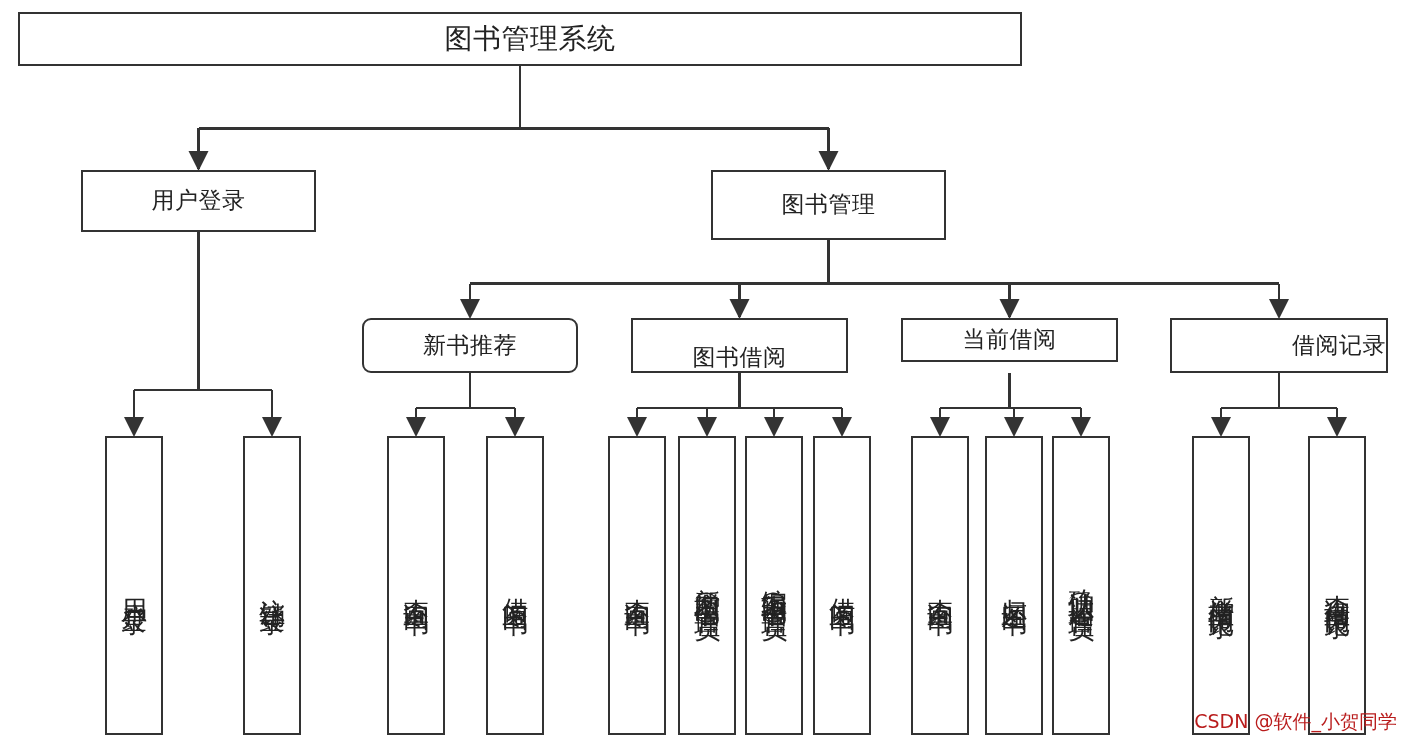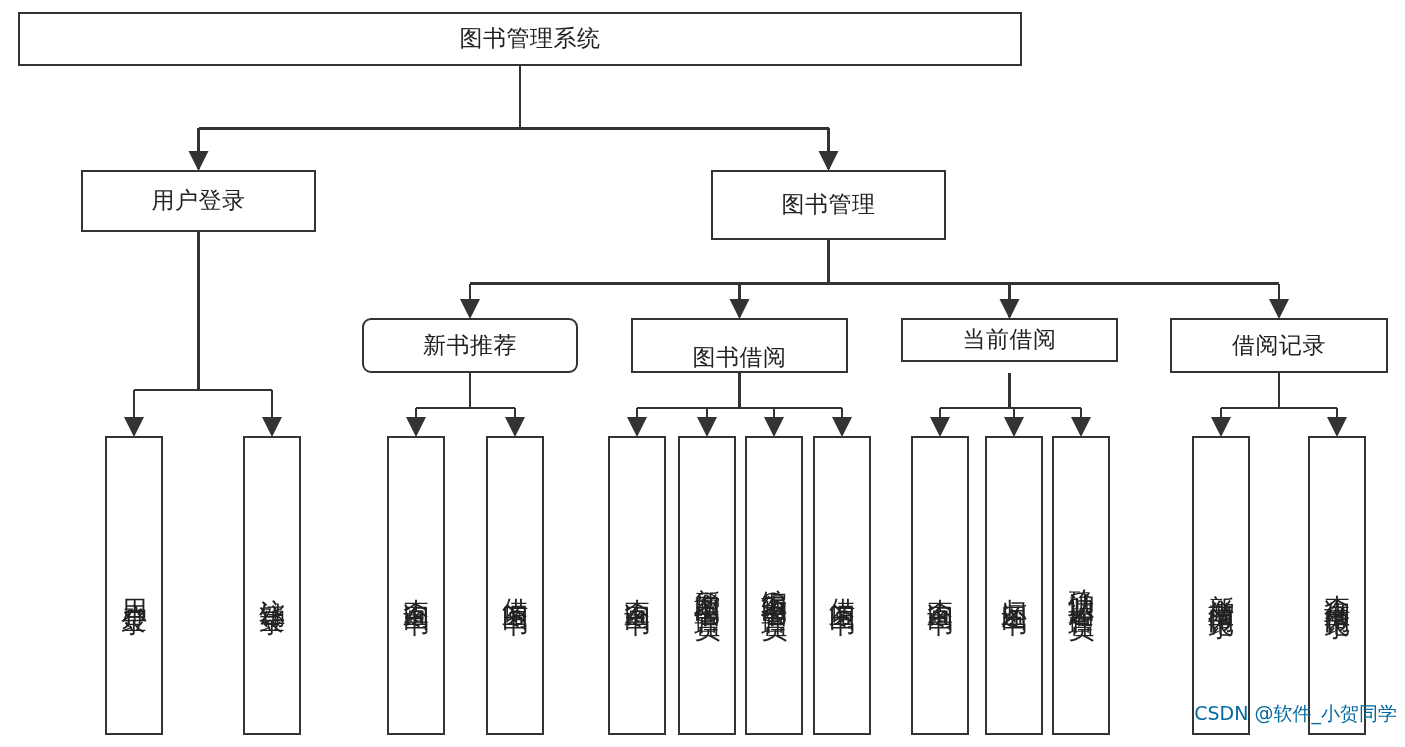--- a/index.html
+++ b/index.html
@@ -41,43 +41,43 @@
     line-height: 1.12;
     text-align: center;
     white-space: nowrap;
   }
   
   .node.horiz .node-label {
     font-size: 23px;
     letter-spacing: 0.5px;
   }
   .node.root .node-label {
-    font-size: 23px;
+    font-size: 28px;
     margin-left: 20px;
   }
   
   .node.vert {
     align-items: center;
     justify-content: center;
   }
   .node.vert .node-label {
     writing-mode: vertical-rl;
     text-orientation: upright;
     font-size: 26px;
     line-height: 1.05;
     letter-spacing: 4px;
     white-space: nowrap;
     max-height: 290px;
   }
   .watermark {
     position: absolute;
     right: 8px;
-    bottom: 20px;
+    bottom: 12px;
     font-size: 19px;
-    color: #0369a1;
+    color: #b91c1c;
     white-space: nowrap;
     user-select: none;
   }
 </style>
 </head>
 <body>
 
 <div id="diagram-root">
   <svg class="edges" viewBox="0 0 1405 747" xmlns="http://www.w3.org/2000/svg">
     <defs>
@@ -134,21 +134,21 @@
       </div>
       <div class="node horiz" style="left: 362px; top: 318px; width: 216px; height: 55px; border-radius: 9px;">
         <span class="node-label">新书推荐</span>
       </div>
       <div class="node horiz" style="left: 631px; top: 318px; width: 217px; height: 55px; align-items: flex-end;">
         <span class="node-label">图书借阅</span>
       </div>
       <div class="node horiz" style="left: 901px; top: 318px; width: 217px; height: 44px;">
         <span class="node-label">当前借阅</span>
       </div>
-      <div class="node horiz" style="left: 1170px; top: 318px; width: 218px; height: 55px;">
+      <div class="node horiz" style="left: 1170px; top: 318px; width: 218px; height: 55px; justify-content: flex-end;">
         <span class="node-label">借阅记录</span>
       </div>
       <div class="node vert" style="left: 105px; top: 436px; width: 58px; height: 299px;">
         <span class="node-label">用户登录</span>
       </div>
       <div class="node vert" style="left: 243px; top: 436px; width: 58px; height: 299px;">
         <span class="node-label">注销登录</span>
       </div>
       <div class="node vert" style="left: 387px; top: 436px; width: 58px; height: 299px;">
         <span class="node-label">查询图书</span>

